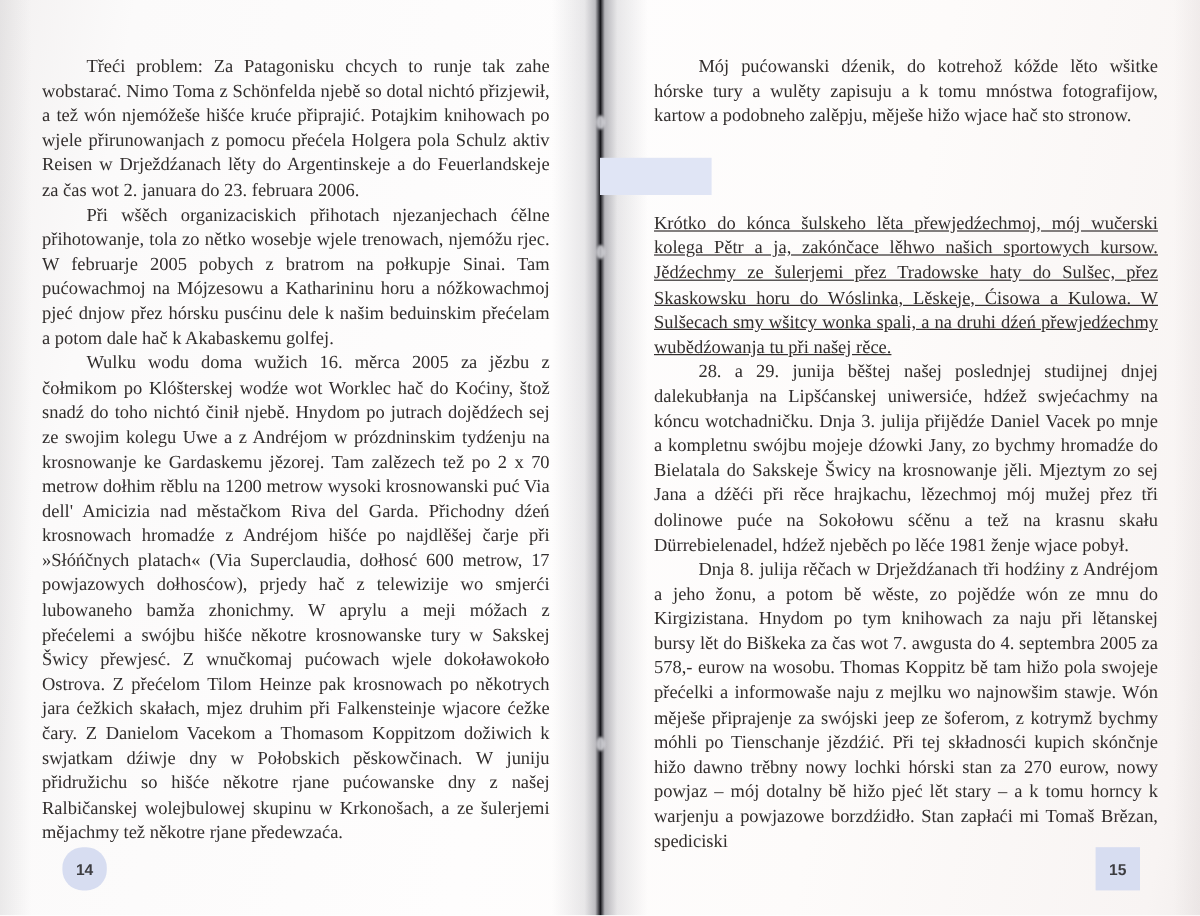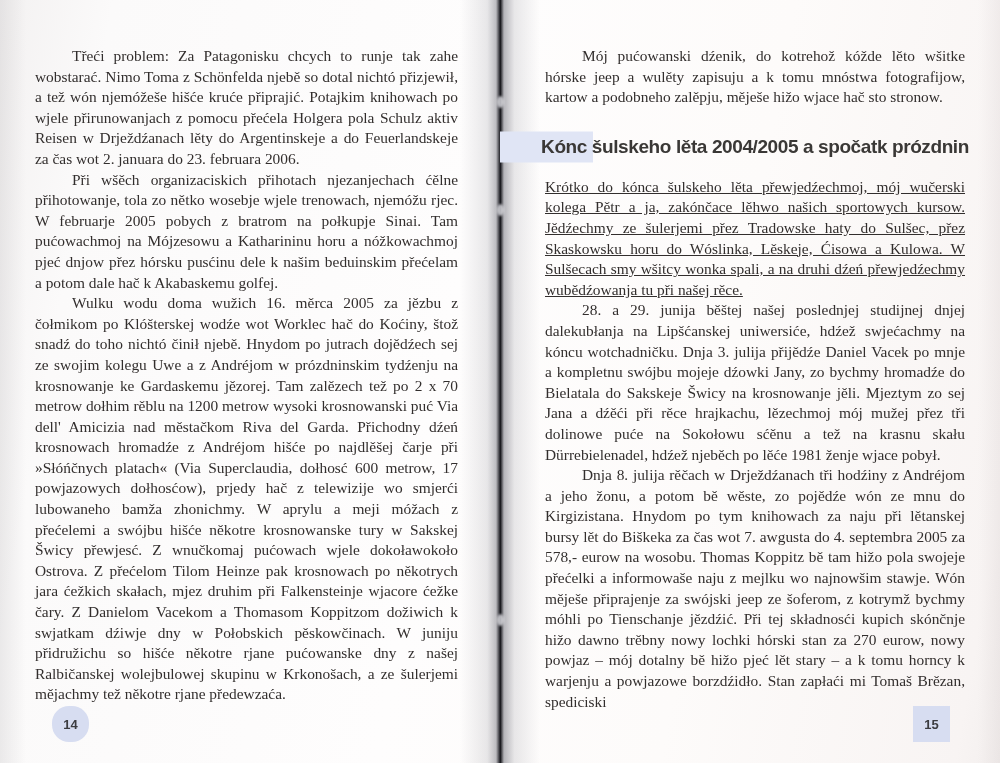--- a/index.html
+++ b/index.html
@@ -97,24 +97,23 @@
   </div>
 
   <div class="spine">
     <div class="stitch" style="top:96px;"></div>
     <div class="stitch" style="top:204px;"></div>
     <div class="stitch" style="top:614px;"></div>
   </div>
 
   <div class="page page-right">
     <div class="textblock">
-      <p class="para indent">Mój pućowanski dźenik, do kotrehož kóžde lěto wšitke hórske jeep a wulěty zapisuju a k tomu mnóstwa fotografijow, kartow a podobneho zalěpju, měješe hižo wjace hač sto stronow.</p>
+      <p class="para indent">Mój pućowanski dźenik, do kotrehož kóžde lěto wšitke hórske tury a wulěty zapisuju a k tomu mnóstwa fotografijow, kartow a podobneho zalěpju, měješe hižo wjace hač sto stronow.</p>
       <div class="heading-row">
         <div class="heading-marker"></div>
-        <div class="section-heading">Kónc šulskeho lěta 2004/2005 a spočatk prózdnin</div>
       </div>
       <p class="para body-after-heading">Krótko do kónca šulskeho lěta přewjedźechmoj, mój wučerski kolega Pětr a ja, zakónčace lěhwo našich sportowych kursow. Jědźechmy ze šulerjemi přez Tradowske haty do Sulšec, přez Skaskowsku horu do Wóslinka, Lěskeje, Ćisowa a Kulowa. W Sulšecach smy wšitcy wonka spali, a na druhi dźeń přewjedźechmy wubědźowanja tu při našej rěce.</p>
       <p class="para indent">28. a 29. junija běštej našej poslednjej studijnej dnjej dalekubłanja na Lipšćanskej uniwersiće, hdźež swjećachmy na kóncu wotchadničku. Dnja 3. julija přijědźe Daniel Vacek po mnje a kompletnu swójbu mojeje dźowki Jany, zo bychmy hromadźe do Bielatala do Sakskeje Šwicy na krosnowanje jěli. Mjeztym zo sej Jana a dźěći při rěce hrajkachu, lězechmoj mój mužej přez tři dolinowe puće na Sokołowu sćěnu a tež na krasnu skału Dürrebielenadel, hdźež njeběch po lěće 1981 ženje wjace pobył.</p>
       <p class="para indent">Dnja 8. julija rěčach w Drježdźanach tři hodźiny z Andréjom a jeho žonu, a potom bě wěste, zo pojědźe wón ze mnu do Kirgizistana. Hnydom po tym knihowach za naju při lětanskej bursy lět do Biškeka za čas wot 7. awgusta do 4. septembra 2005 za 578,- eurow na wosobu. Thomas Koppitz bě tam hižo pola swojeje přećelki a informowaše naju z mejlku wo najnowšim stawje. Wón měješe připrajenje za swójski jeep ze šoferom, z kotrymž bychmy móhli po Tienschanje jězdźić. Při tej składnosći kupich skónčnje hižo dawno trěbny nowy lochki hórski stan za 270 eurow, nowy powjaz – mój dotalny bě hižo pjeć lět stary – a k tomu horncy k warjenju a powjazowe borzdźidło. Stan zapłaći mi Tomaš Brězan, spediciski</p>
     </div>
     <div class="pagenum-box pagenum-right">
       <span>15</span>
     </div>
   </div>
 

